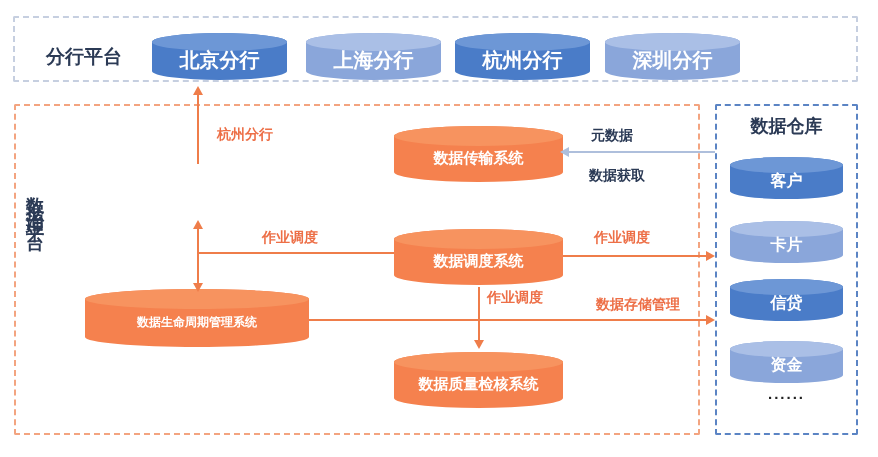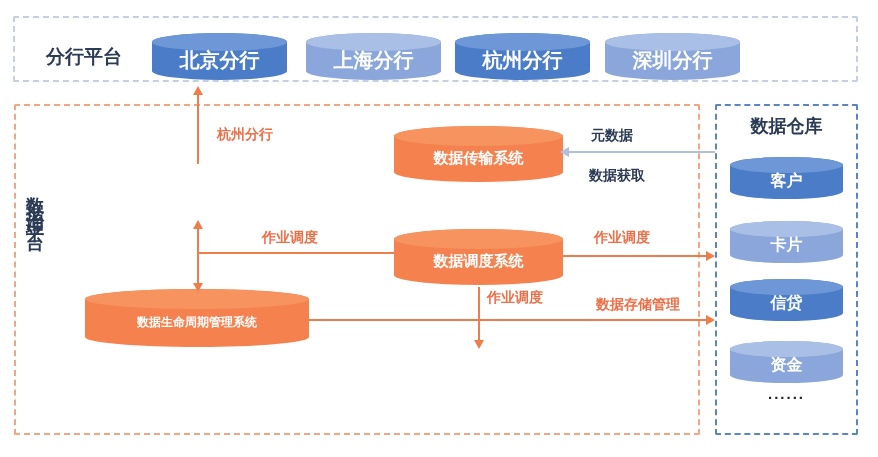--- a/index.html
+++ b/index.html
@@ -85,20 +85,23 @@
 
   <div class="cyl cyl-sys c-orange" style="left:394px; top:126px;">
     <span>数据传输系统</span>
   </div>
   <div class="cyl cyl-sys c-orange" style="left:394px; top:229px;justify-content:center;">
     <span>数据调度系统</span>
   </div>
   <div class="cyl cyl-sys-xl c-orange" style="left:85px; top:289px;">
     <span>数据生命周期管理系统</span>
   </div>
+  <div class="cyl cyl-sys c-orange" style="left:394px; top:352px;">
+    <span>数据质量检核系统</span>
+  </div>
 
   <div class="box box-ware"></div>
   <div class="section-title ware-title">数据仓库</div>
 
   <div class="cyl cyl-store c-dark" style="left:730px; top:157px;">
     <span>客户</span>
   </div>
   <div class="cyl cyl-store c-light" style="left:730px; top:221px;">
     <span>卡片</span>
   </div>

